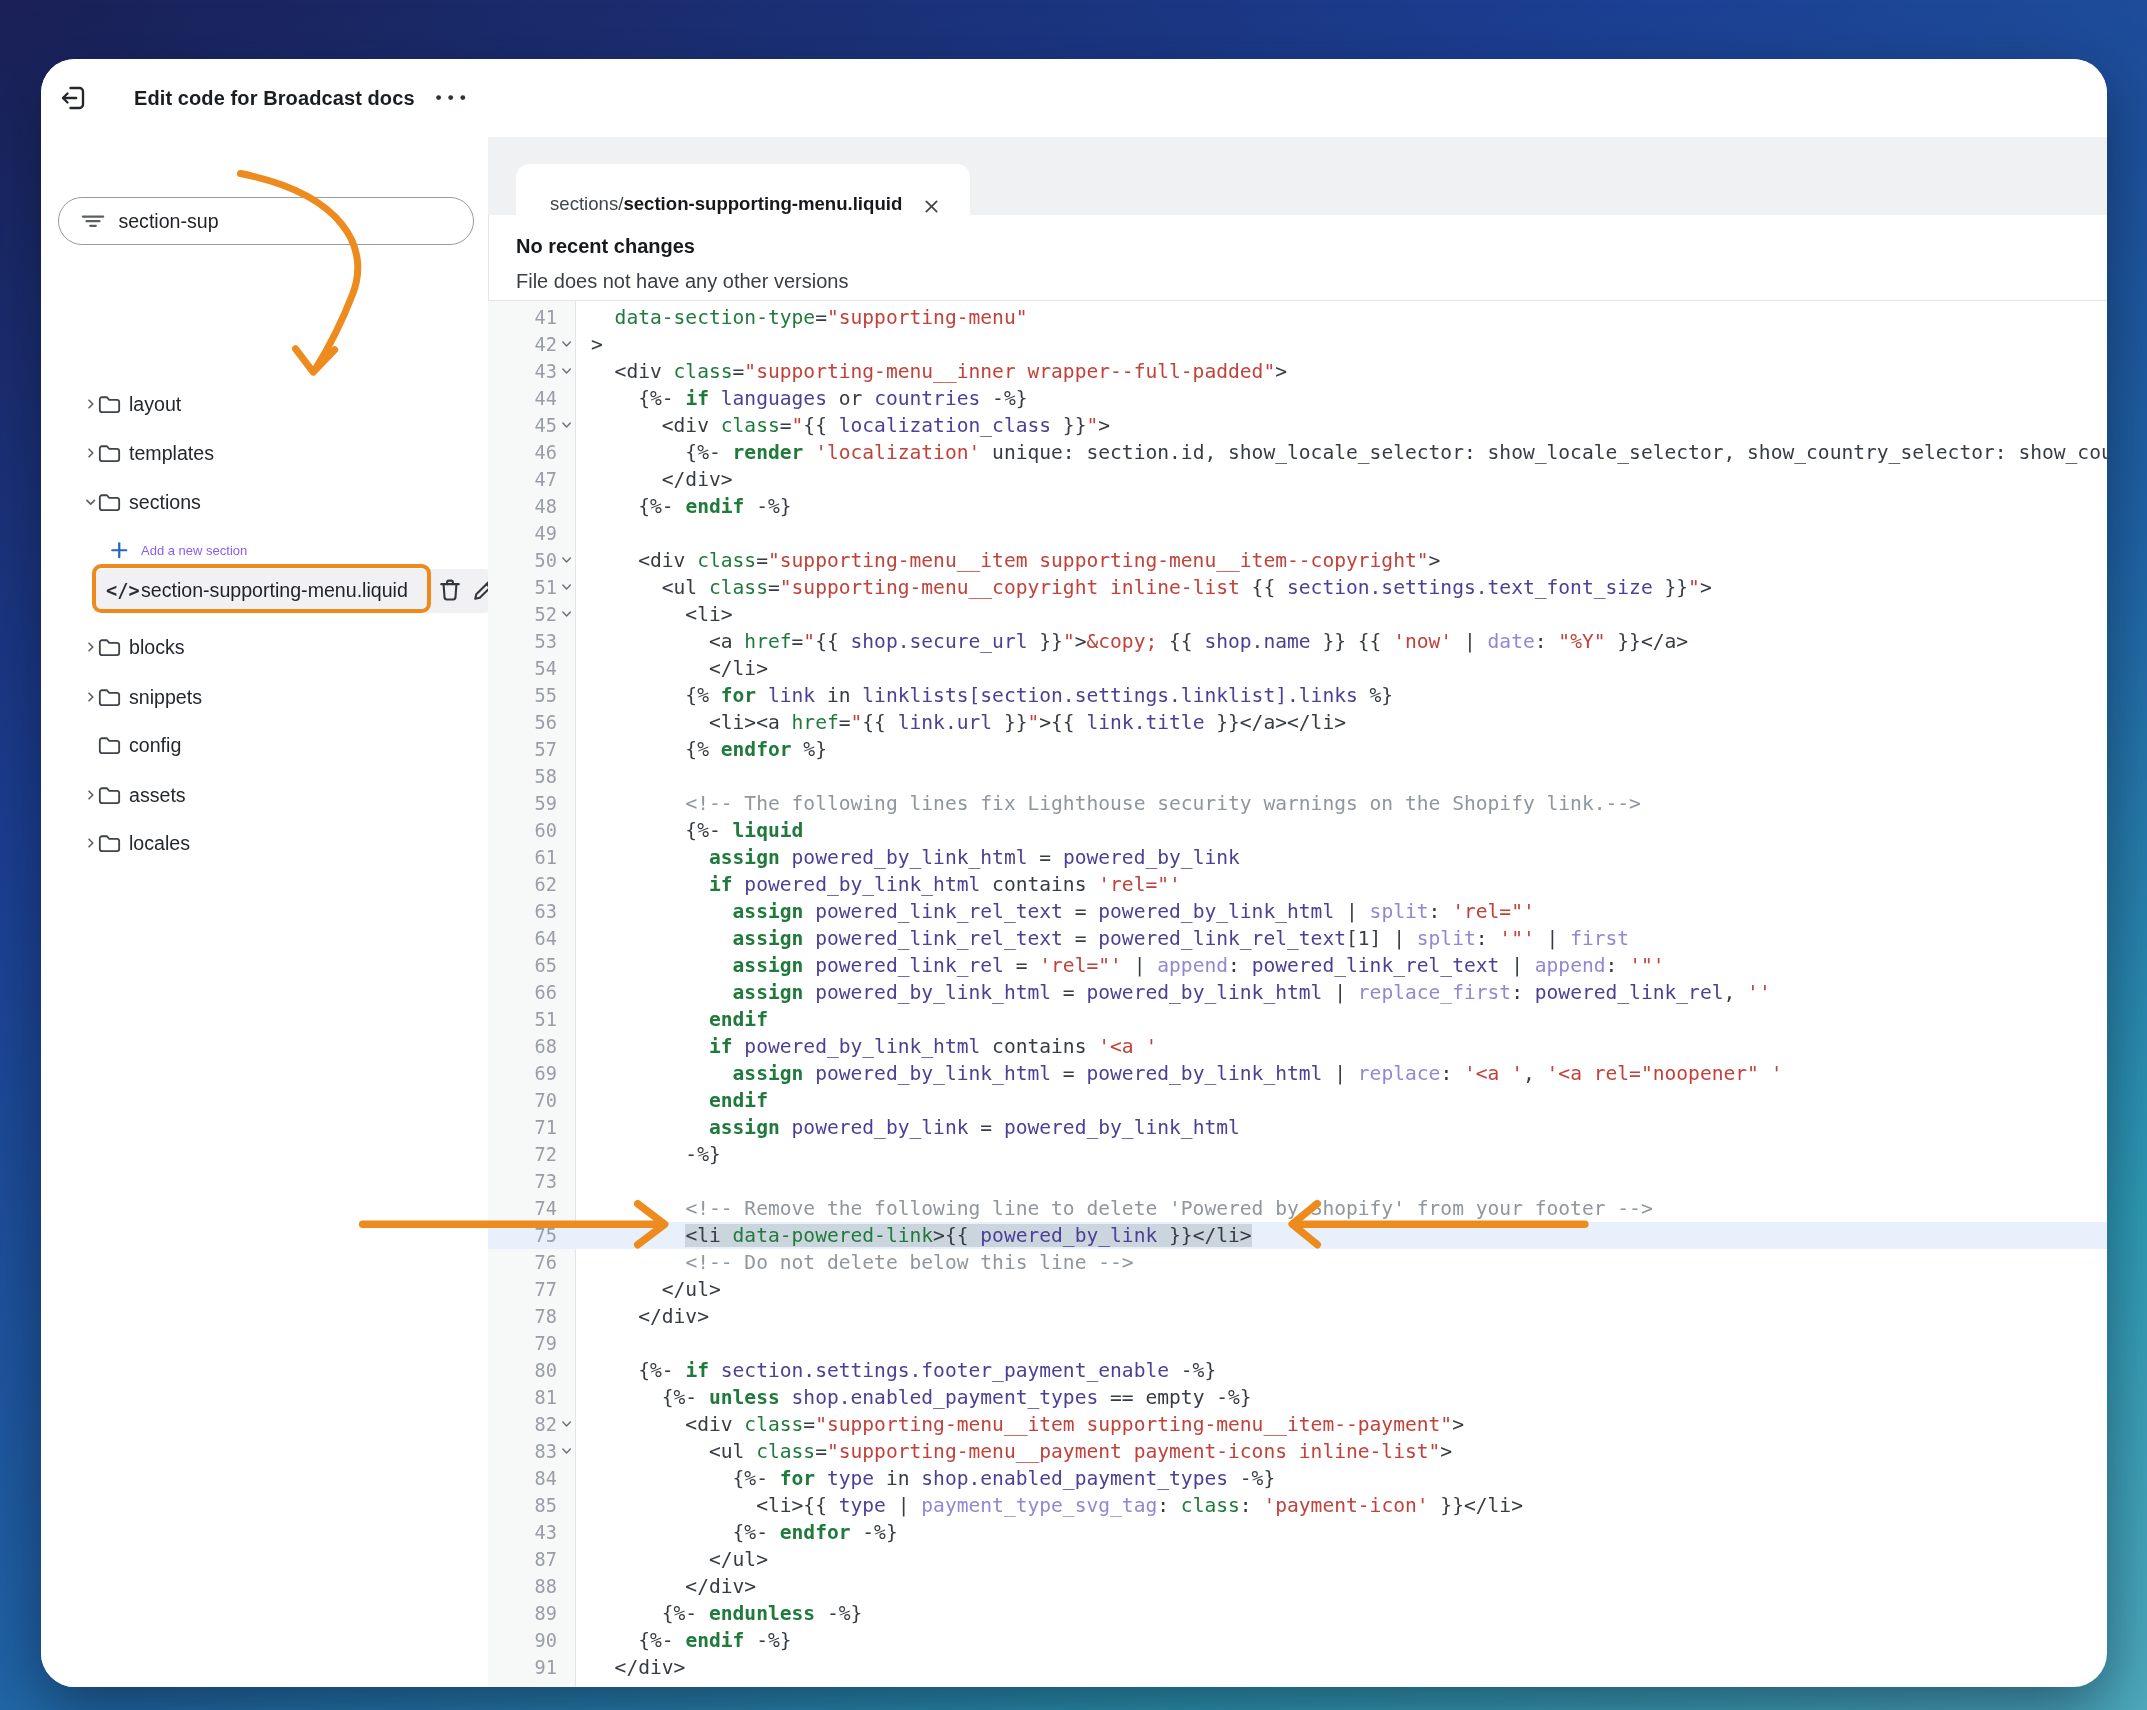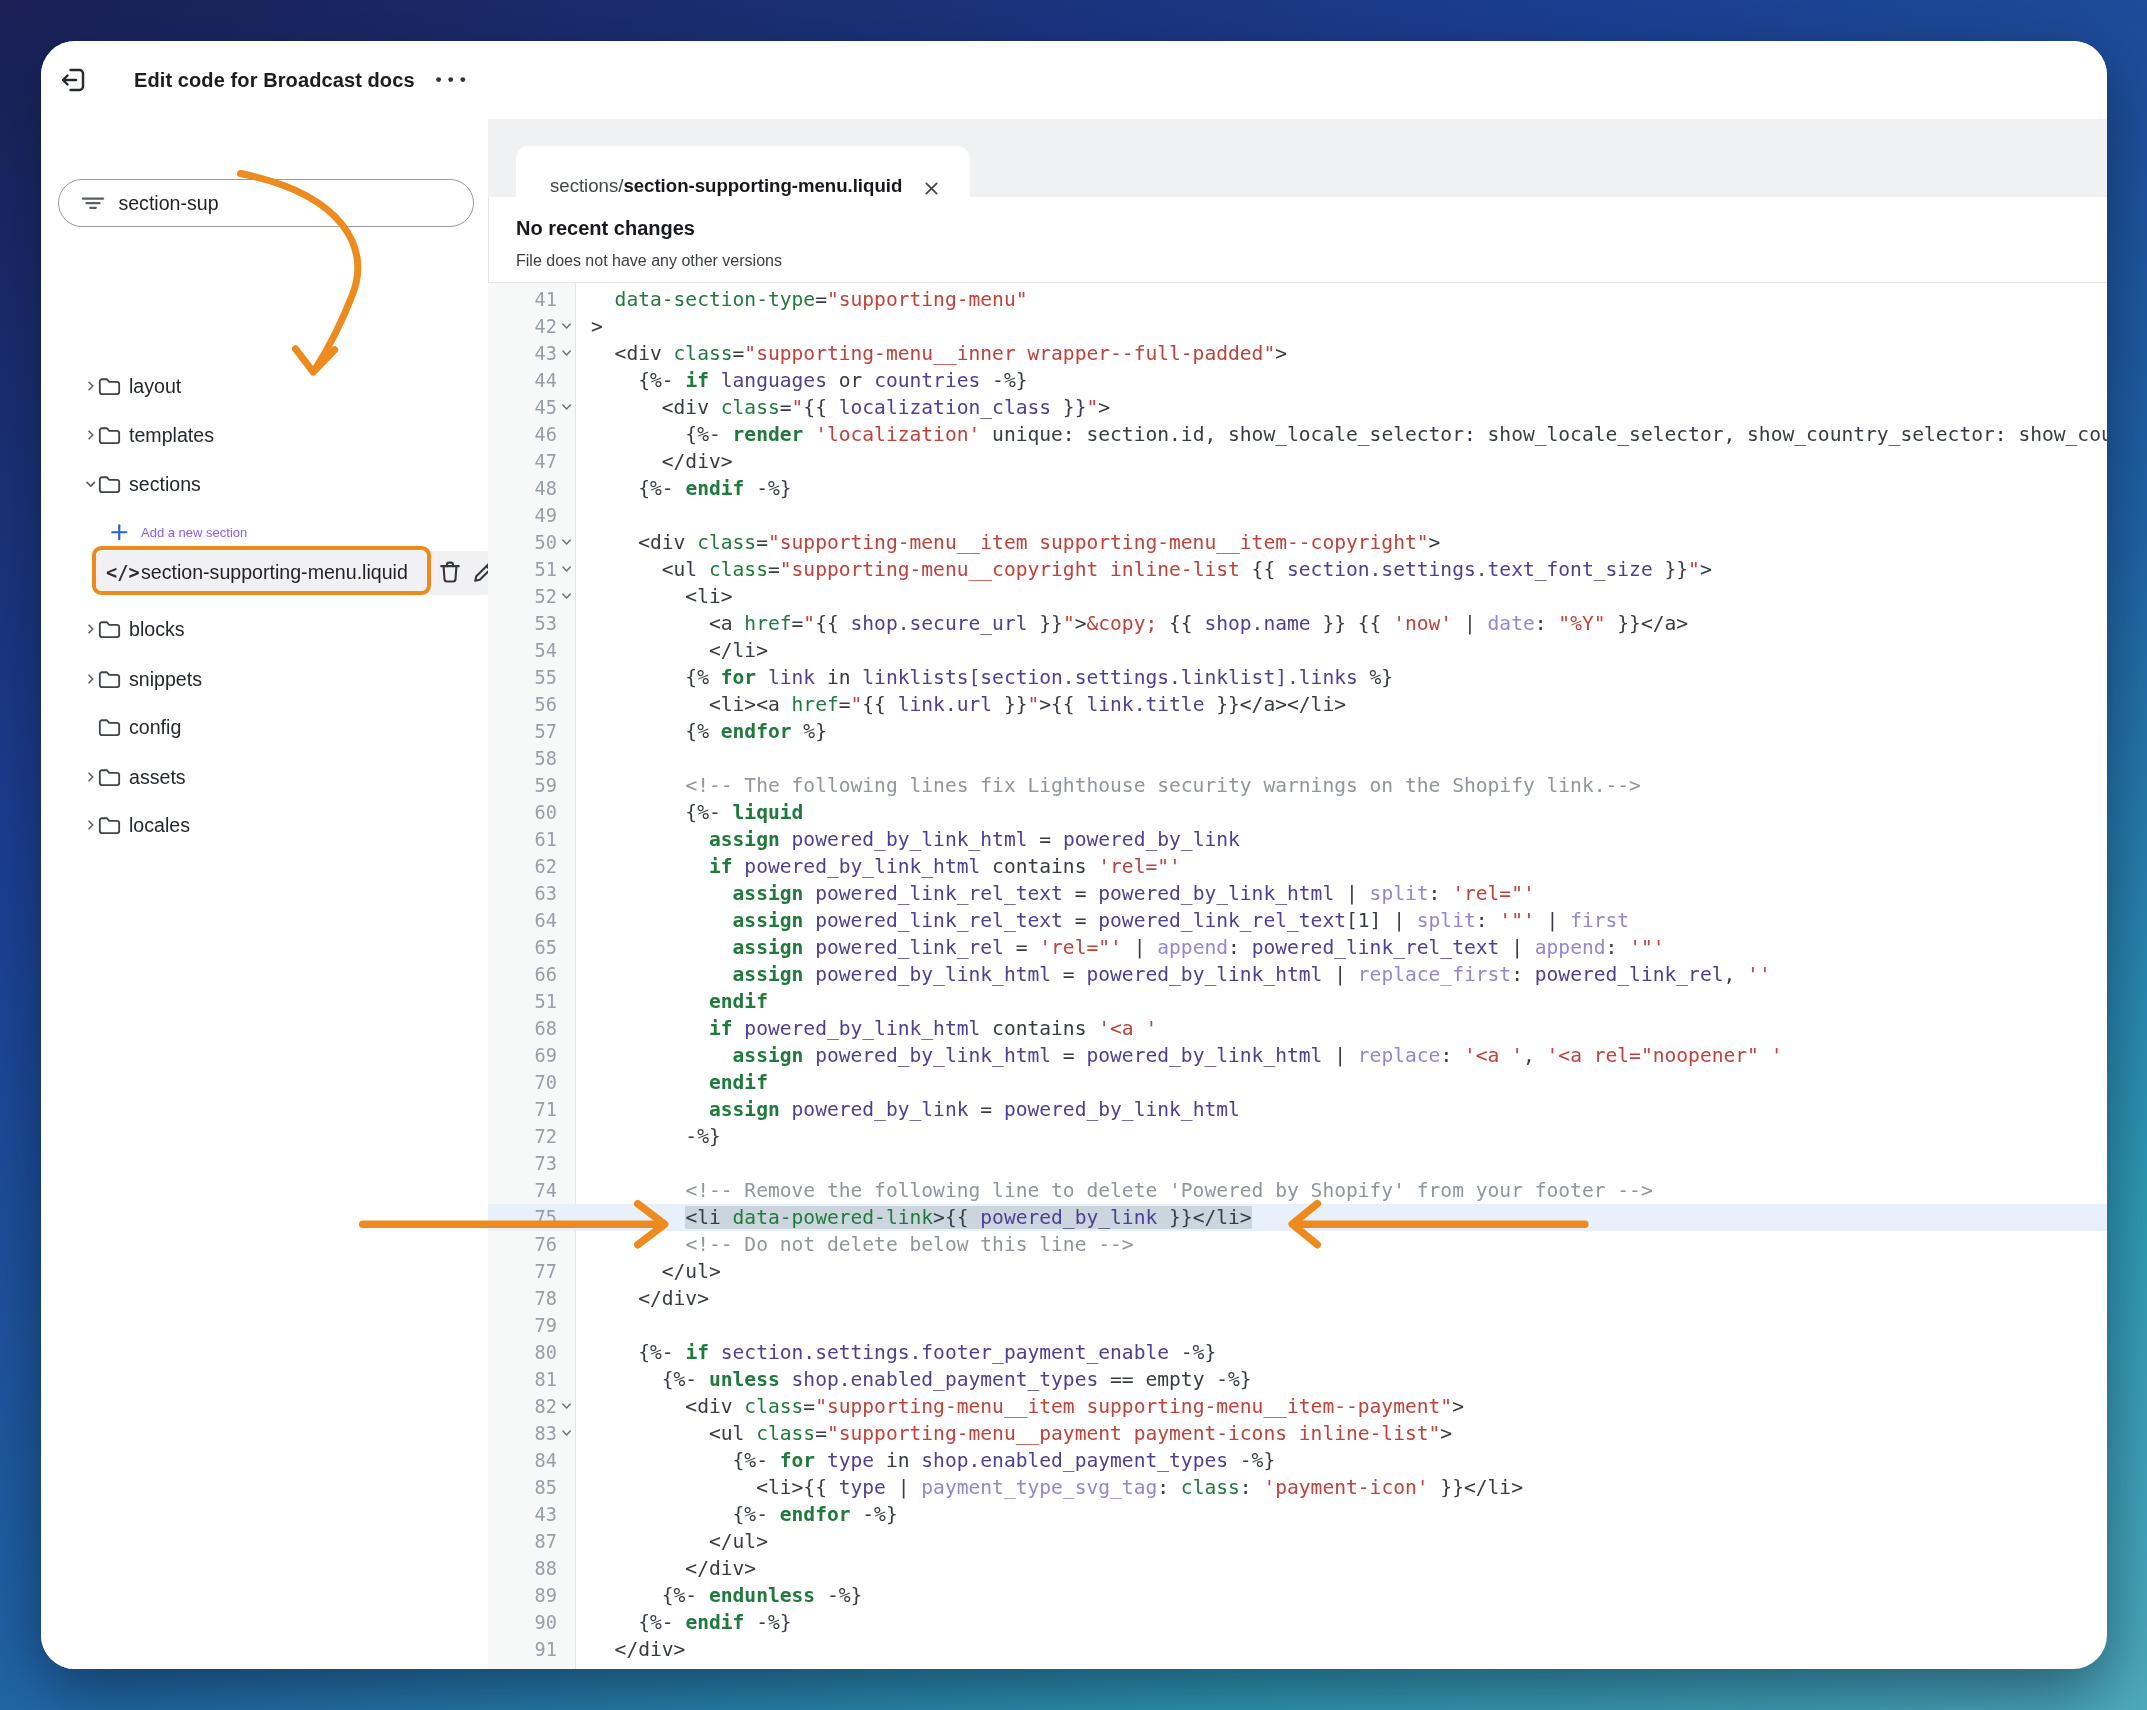--- a/index.html
+++ b/index.html
@@ -1,19 +1,19 @@
 <!DOCTYPE html>
 <html style="font-size:15px"><head>
 <meta charset="utf-8">
 <style>
   html,body{margin:0;padding:0;}
   .stage{position:relative;width:2148px;height:1711px;overflow:hidden;
     background:linear-gradient(152deg,#1a2056 0%,#1c3f93 30%,#2063a6 58%,#2f9cb5 82%,#4fabbe 100%);
     font-family:"Liberation Sans",sans-serif;}
-  .window{position:absolute;left:41px;top:41px;width:2066px;height:1628px;background:#fff;
+  .window{position:absolute;left:41px;top:59px;width:2066px;height:1628px;background:#fff;
     border-radius:34px;overflow:hidden;box-shadow:0 22.4px 65px rgba(5,15,40,.5);}
   
   .hdr{position:absolute;left:0;top:0;right:0;height:78px;background:#fff;border-bottom:0.9px solid #e2e4e6;}
   .exit-btn{position:absolute;left:17px;top:24px;width:30px;height:30px;cursor:pointer;}
   .hdr-title{position:absolute;left:93px;top:0;height:78px;display:flex;align-items:center;
     font-size:20px;font-weight:700;color:#1a1d21;letter-spacing:0.1px;}
   .hdr-dots{position:absolute;left:392px;top:24px;width:41px;height:30px;display:flex;align-items:center;}
   
   .side{position:absolute;left:0;top:78px;width:447px;bottom:0;background:#fff;}
   .vdiv{position:absolute;left:447px;top:78px;bottom:0;width:0.9px;background:#e3e5e7;}
@@ -37,21 +37,21 @@
     font-size:19.6px;color:#1e2126;}
   .row-act{position:absolute;top:10.3px;width:28px;height:28px;cursor:pointer;}
   
   .tabbar{position:absolute;left:447px;right:0;top:78px;height:78px;background:#f0f1f3;}
   .tab{position:absolute;left:475px;top:105px;width:454px;height:51px;background:#fff;
     border-radius:13px 13px 0 0;display:flex;align-items:flex-end;padding-left:34px;box-sizing:border-box;cursor:pointer;}
   .tab .pfx{font-size:18.6px;color:#41464c;}
   .tab .fname{font-size:18.6px;color:#16181b;font-weight:700;}
   .tab .x{margin-left:20.5px;width:17px;height:17px;display:flex;align-items:center;cursor:pointer;}
   .status-title{position:absolute;left:475px;top:176px;font-size:20px;font-weight:700;color:#17191c;}
-  .status-sub{position:absolute;left:475px;top:211px;font-size:16px;color:#3a3e44;}
+  .status-sub{position:absolute;left:475px;top:211px;font-size:20px;color:#3a3e44;}
   .hdiv2{position:absolute;left:447px;right:0;top:241px;height:0.9px;background:#e4e5e7;}
   .gutter-strip{position:absolute;left:447px;top:242px;bottom:0;width:88px;background:#f7f8f8;border-right:0.9px solid #e2e4e6;box-sizing:border-box;}
   .code{position:absolute;left:447px;right:0;top:245px;bottom:0;overflow:hidden;
     font-family:"DejaVu Sans Mono",monospace;font-size:19.6px;line-height:27px;}
   .crow{display:flex;height:27px;white-space:pre;}
   .crow.hl{background:#e8f1fb;}
   .ln{flex:0 0 89px;display:inline-flex;color:#989ea6;font-size:18.6px;}
   .num{width:69px;text-align:right;display:inline-block;}
   .fold{width:18.6px;display:inline-flex;align-items:center;justify-content:center;}
   .cd{padding-left:14px;}

